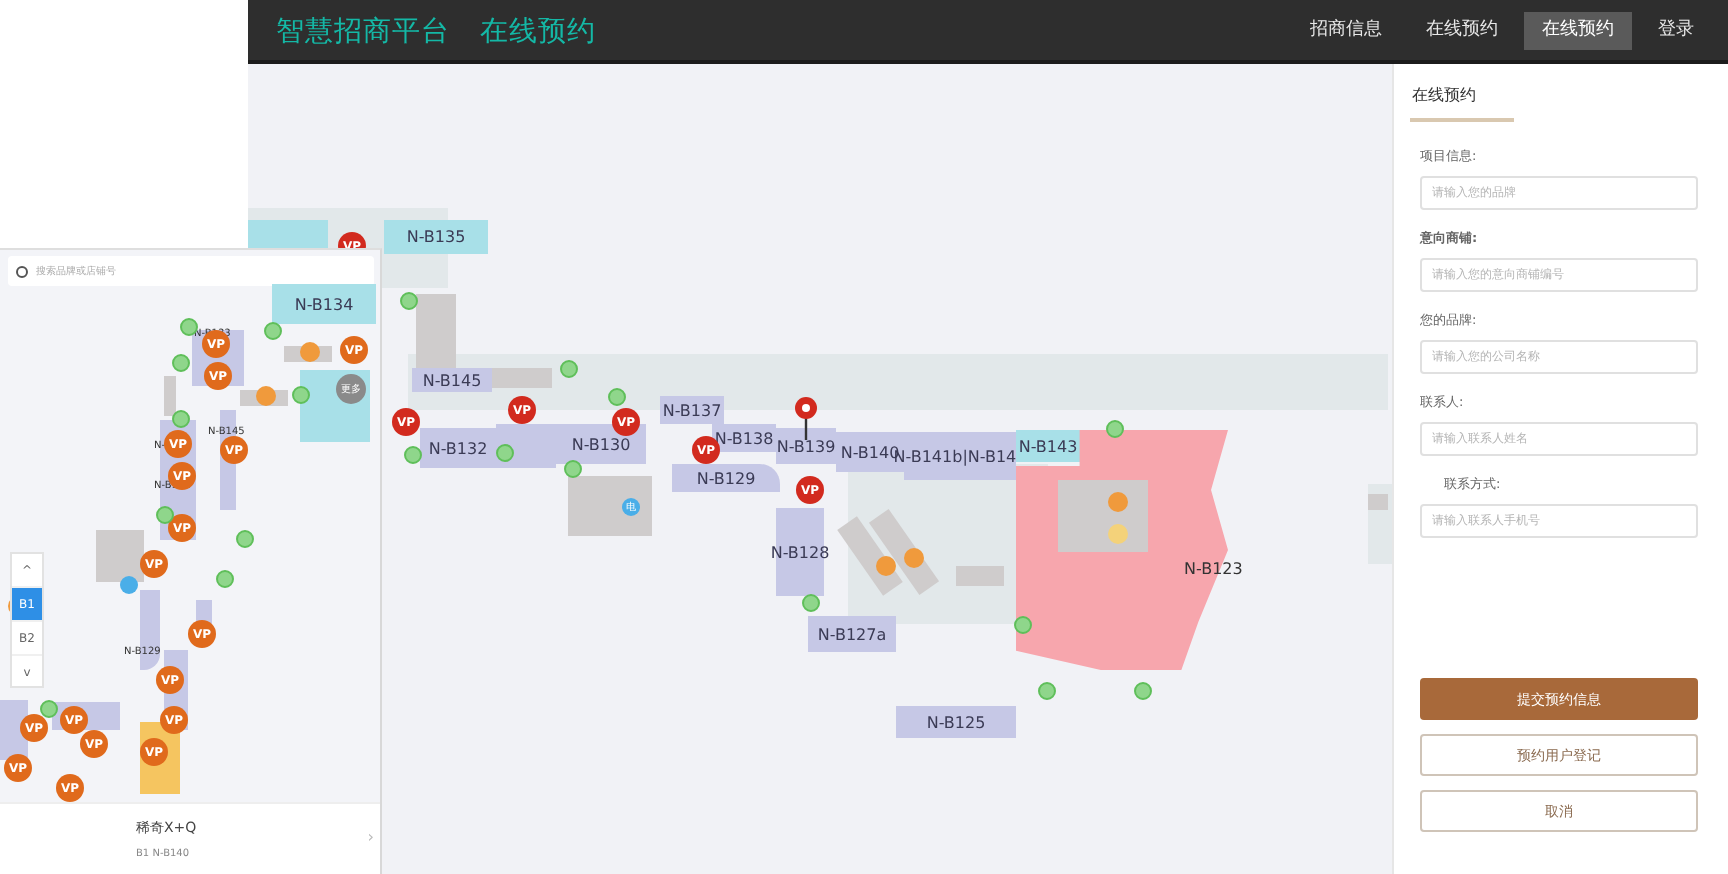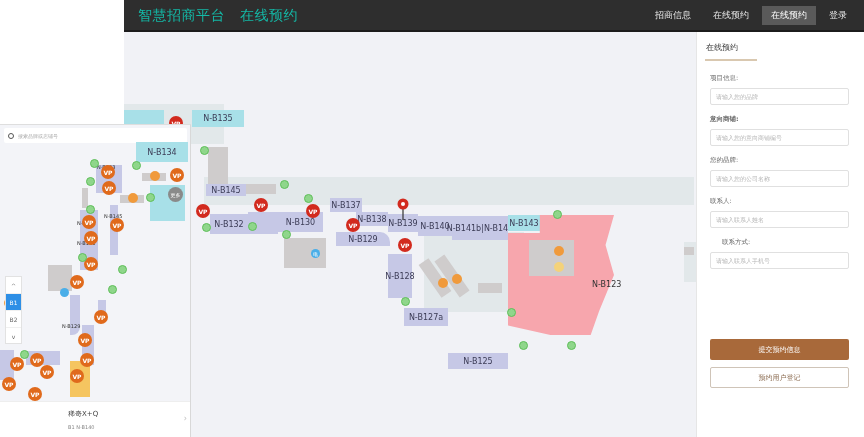--- a/index.html
+++ b/index.html
@@ -261,14 +261,15 @@
     <input class="field-input" style="top: 138px;" placeholder="请输入您的公司名称">
 
     <div class="field-label" style="top:165px;">联系人:</div>
     <input class="field-input" style="top: 179px;" placeholder="请输入联系人姓名">
 
     <div class="field-label" style="top:206px;padding-left:12px;">联系方式:</div>
     <input class="field-input" style="top: 220px;" placeholder="请输入联系人手机号">
 
     <div class="btn btn-primary" style="top:307px;">提交预约信息</div>
     <div class="btn btn-outline" style="top:335px;">预约用户登记</div>
+    <div class="btn btn-outline" style="top:363px;">取消</div>
   </div>
 </div>
 
 </body></html>

